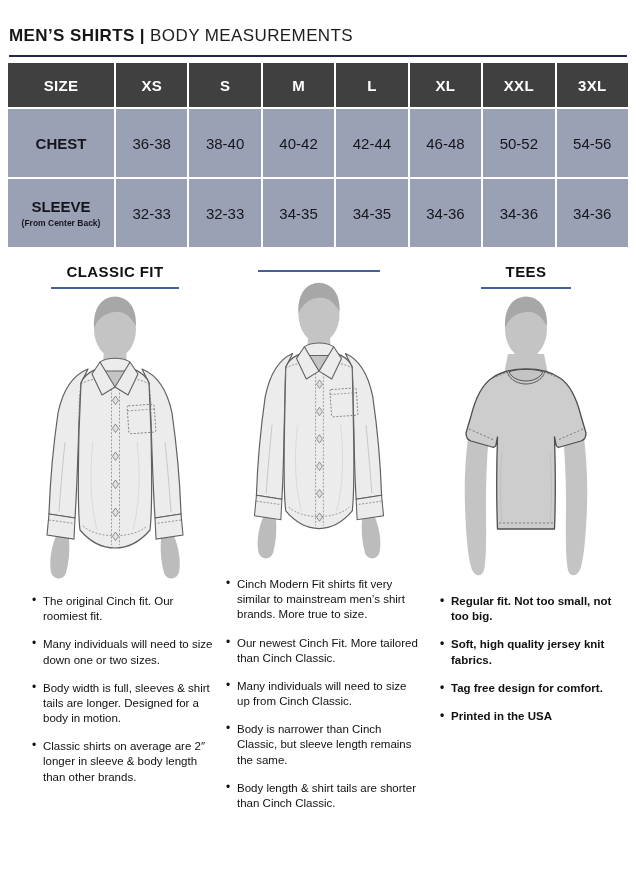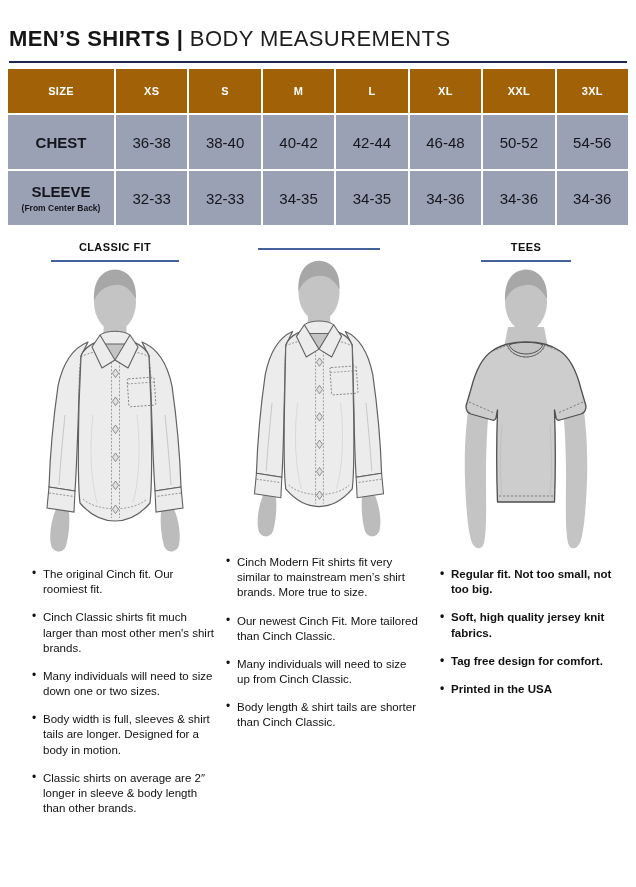--- a/index.html
+++ b/index.html
@@ -1,40 +1,40 @@
 <!DOCTYPE html>
 <html><head>
 <meta charset="utf-8">
 <style>
   html,body{margin:0;padding:0;background:#fff;}
   body{font-family:"Liberation Sans",sans-serif;color:#1a1a1a;}
   .page{width:636px;height:887px;background:#fff;overflow:hidden;position:relative;}
 
   
   .hdr{padding:26px 9px 0 9px;}
-  .hdr h1{margin:0;font-size:22px;font-weight:400;letter-spacing:.4px;color:#1d1d1d;white-space:nowrap;}
+  .hdr h1{margin:0;font-size:17px;font-weight:400;letter-spacing:.4px;color:#1d1d1d;white-space:nowrap;}
   .hdr .b{font-weight:700;color:#161616;}
   .title-rule{height:2px;background:#1c2b4e;margin-top:9px;}
 
   
   table.size{border-collapse:separate;border-spacing:2px;margin:4px auto 0;width:624px;table-layout:fixed;}
   table.size th,table.size td{text-align:center;vertical-align:middle;padding:0;}
-  table.size thead th{background:#a16207;color:#fff;font-size:11px;font-weight:700;height:44px;letter-spacing:.3px;}
-  table.size tbody td{font-size:15px;color:#15151d;height:54px;}
+  table.size thead th{background:#404040;color:#fff;font-size:15px;font-weight:700;height:44px;letter-spacing:.3px;}
+  table.size tbody td{font-size:15px;color:#15151d;height:68px;}
   tr.dark td{background:#9ba1b4;}
   tr.light td{background:#c9ccd7;}
   td.rowlabel{font-weight:700;font-size:15px;color:#121219;}
   .sub{display:block;font-size:8.5px;font-weight:700;margin-top:3px;letter-spacing:0;}
 
   
   .sections{display:flex;padding:14px 6px 0 12px;}
   .sec{width:206px;}
   .sec:nth-child(2){width:202px;}
   .sec:nth-child(3){width:204px;margin-left:4px;}
-  .sec h2{margin:0;text-align:center;font-size:11px;font-weight:700;letter-spacing:.4px;color:#101010;}
+  .sec h2{margin:0;text-align:center;font-size:15px;font-weight:700;letter-spacing:.4px;color:#101010;}
   .sec .rule{height:2px;background:#44619b;margin:7px auto 0;}
   .sec:nth-child(1) .rule{width:128px;}
   .sec:nth-child(2) .rule{width:122px;}
   .sec:nth-child(3) .rule{width:90px;}
   .figure{height:296px;display:flex;justify-content:center;align-items:flex-start;margin-top:3px;}
 
   ul.bullets{list-style:none;margin:6px 0 0;padding:0;}
   .sec:nth-child(1) ul{margin-left:20px;width:182px;}
   .sec:nth-child(2) ul{margin-left:8px;width:192px;}
   .sec:nth-child(3) ul{margin-left:16px;width:182px;font-weight:bold;}
@@ -147,21 +147,20 @@
             </g>
             <g transform="rotate(-4 116 127)">
               <rect x="103" y="113" width="27" height="28" rx="1.5" fill="none" stroke="#7a7a7a" stroke-width=".9" stroke-dasharray="2,1.6"></rect>
               <line x1="103" y1="118" x2="130" y2="118" stroke="#7a7a7a" stroke-width=".7" stroke-dasharray="2,1.6"></line>
             </g>
           </g>
         </svg>
       </div>
       <ul class="bullets">
         <li>The original Cinch fit. Our roomiest fit.</li>
-        <li>Cinch Classic shirts fit much larger than most other men's shirt brands.</li>
         <li>Many individuals will need to size down one or two sizes.</li>
         <li>Body width is full, sleeves &amp; shirt tails are longer. Designed for a body in motion.</li>
         <li>Classic shirts on average are 2″ longer in sleeve &amp; body length than other brands.</li>
 
       </ul>
     </div>
 
     <div class="sec">
       <div class="rule"></div>
       <div class="figure">
@@ -207,20 +206,21 @@
               <rect x="102" y="113" width="27" height="28" rx="1.5" fill="none" stroke="#7a7a7a" stroke-width=".9" stroke-dasharray="2,1.6"></rect>
               <line x1="102" y1="118" x2="129" y2="118" stroke="#7a7a7a" stroke-width=".7" stroke-dasharray="2,1.6"></line>
             </g>
           </g>
         </svg>
       </div>
       <ul class="bullets">
         <li>Cinch Modern Fit shirts fit very similar to mainstream men’s shirt brands. More true to size.</li>
         <li>Our newest Cinch Fit. More tailored than Cinch Classic.</li>
         <li>Many individuals will need to size up from Cinch Classic.</li>
+        <li>Body is narrower than Cinch Classic, but sleeve length remains the same.</li>
         <li>Body length &amp; shirt tails are shorter than Cinch Classic.</li>
       </ul>
     </div>
 
     <div class="sec">
       <h2>TEES</h2>
       <div class="rule"></div>
       <div class="figure">
         <svg width="180" height="292" viewBox="0 0 180 292">
           <g>

